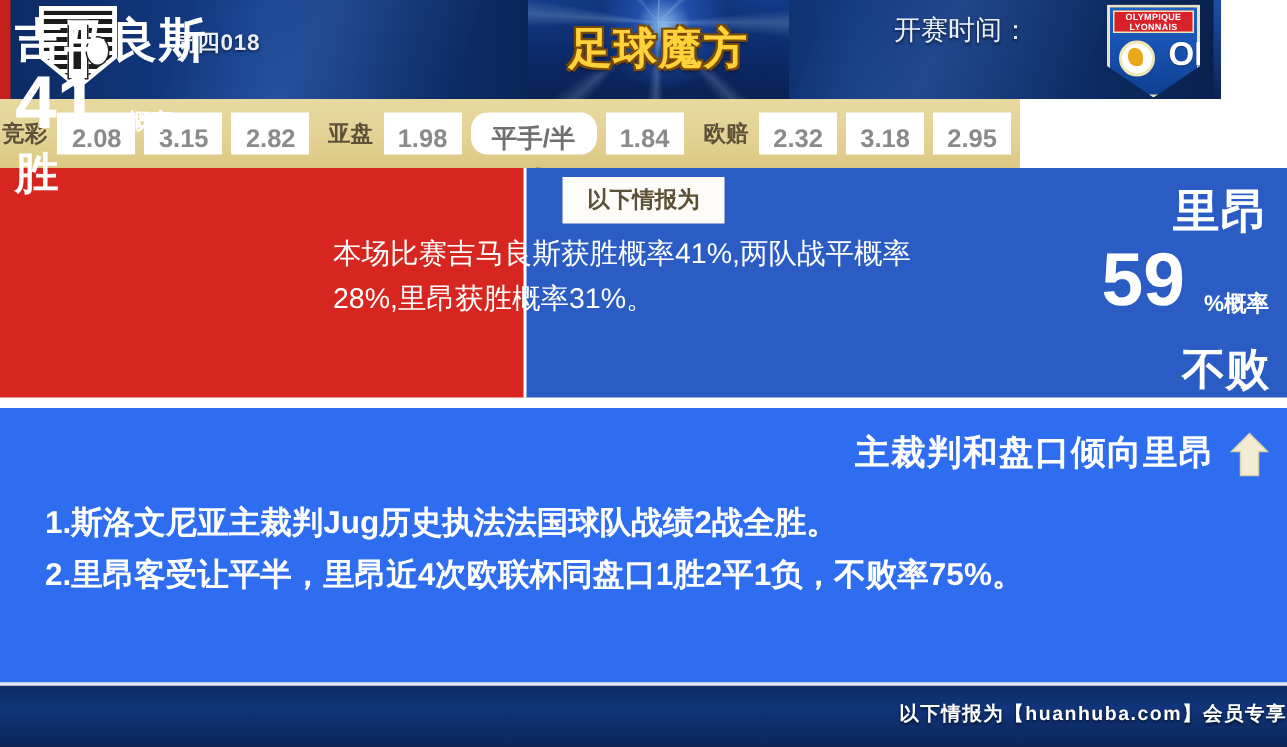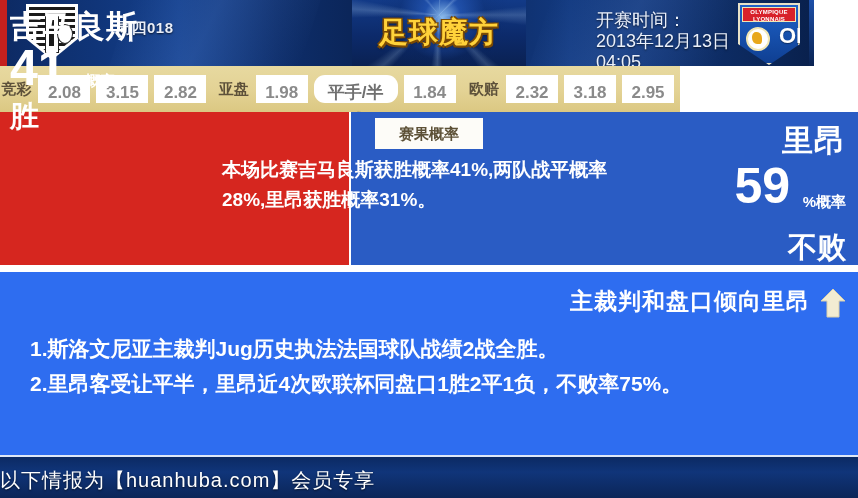--- a/index.html
+++ b/index.html
@@ -177,21 +177,21 @@
   }
 
   .tab-label{
     position:absolute;left:375px;top:118px;width:108px;height:31px;
     background:#fdfcf8;color:#5c5036;font-size:15px;font-weight:bold;
     text-align:center;line-height:31px;
   }
 
   .summary{
     position:absolute;left:222px;top:155px;width:400px;
-    color:#ffffff;font-size:19px;font-weight:bold;line-height:30px;
+    color:#ffffff;font-size:19px;font-weight:normal;line-height:30px;
     letter-spacing:0px;
   }
 
   .away-name{
     position:absolute;right:12px;top:124px;color:#fff;font-size:31px;font-weight:bold;
     line-height:34px;letter-spacing:1px;text-align:center;
   }
   .away-num{
     position:absolute;right:68px;top:160px;color:#fff;font-size:50px;font-weight:bold;
     line-height:52px;
@@ -224,22 +224,22 @@
   }
   .notes div{margin-bottom:2px;}
 
   
   .footer{
     position:absolute;left:0;top:455px;width:858px;height:43px;
     background:linear-gradient(180deg,#0c2a63 0%,#10357a 35%,#0b2455 100%);
     border-top:2px solid #dfe8f6;
   }
   .footer-text{
-    position:absolute;left:0;top:10px;width:858px;text-align:left;
-    color:#ffffff;font-size:20px;font-weight:normal;letter-spacing:1px;
+    position:absolute;left:0;top:10px;width:858px;text-align:right;
+    color:#ffffff;font-size:13px;font-weight:bold;letter-spacing:1px;
     text-shadow:0 1px 2px rgba(0,0,0,.6);
   }
 </style>
 </head>
 <body>
 
 <div class="page">
 
   <div class="header">
     <div class="hdr-sheen" style="left:120px;"></div>
@@ -257,21 +257,20 @@
 
     <div class="match-no">周四018</div>
 
     <div class="brand">
       <div class="rays"></div>
       <div class="btext">足球魔方</div>
     </div>
 
     <div class="kick">
       <div>开赛时间：</div>
-      <div>2013年12月13日 04:05</div>
     </div>
 
     <div class="logo-right">
       <div class="shield-ol">
         <div class="banner">
           <span>OLYMPIQUE</span><br>
           <span>LYONNAIS</span>
         </div>
         <div class="lion"></div>
         <div class="ol">OL</div>
@@ -312,21 +311,21 @@
     <div class="panel-red"></div>
     <div class="panel-blue"></div>
     <div class="panel-divider"></div>
   </div>
 
   <div class="home-name">吉马良斯</div>
   <div class="home-num">41</div>
   <div class="home-pct">%概率</div>
   <div class="home-res">胜</div>
 
-  <div class="tab-label">赛果概率</div>
+  <div class="tab-label">以下情报为</div>
 
   <div class="summary">本场比赛吉马良斯获胜概率41%,两队战平概率28%,里昂获胜概率31%。</div>
 
   <div class="away-name">里昂</div>
   <div class="away-num">59</div>
   <div class="away-pct">%概率</div>
   <div class="away-res">不败</div>
 
   <div class="lower"></div>
 

